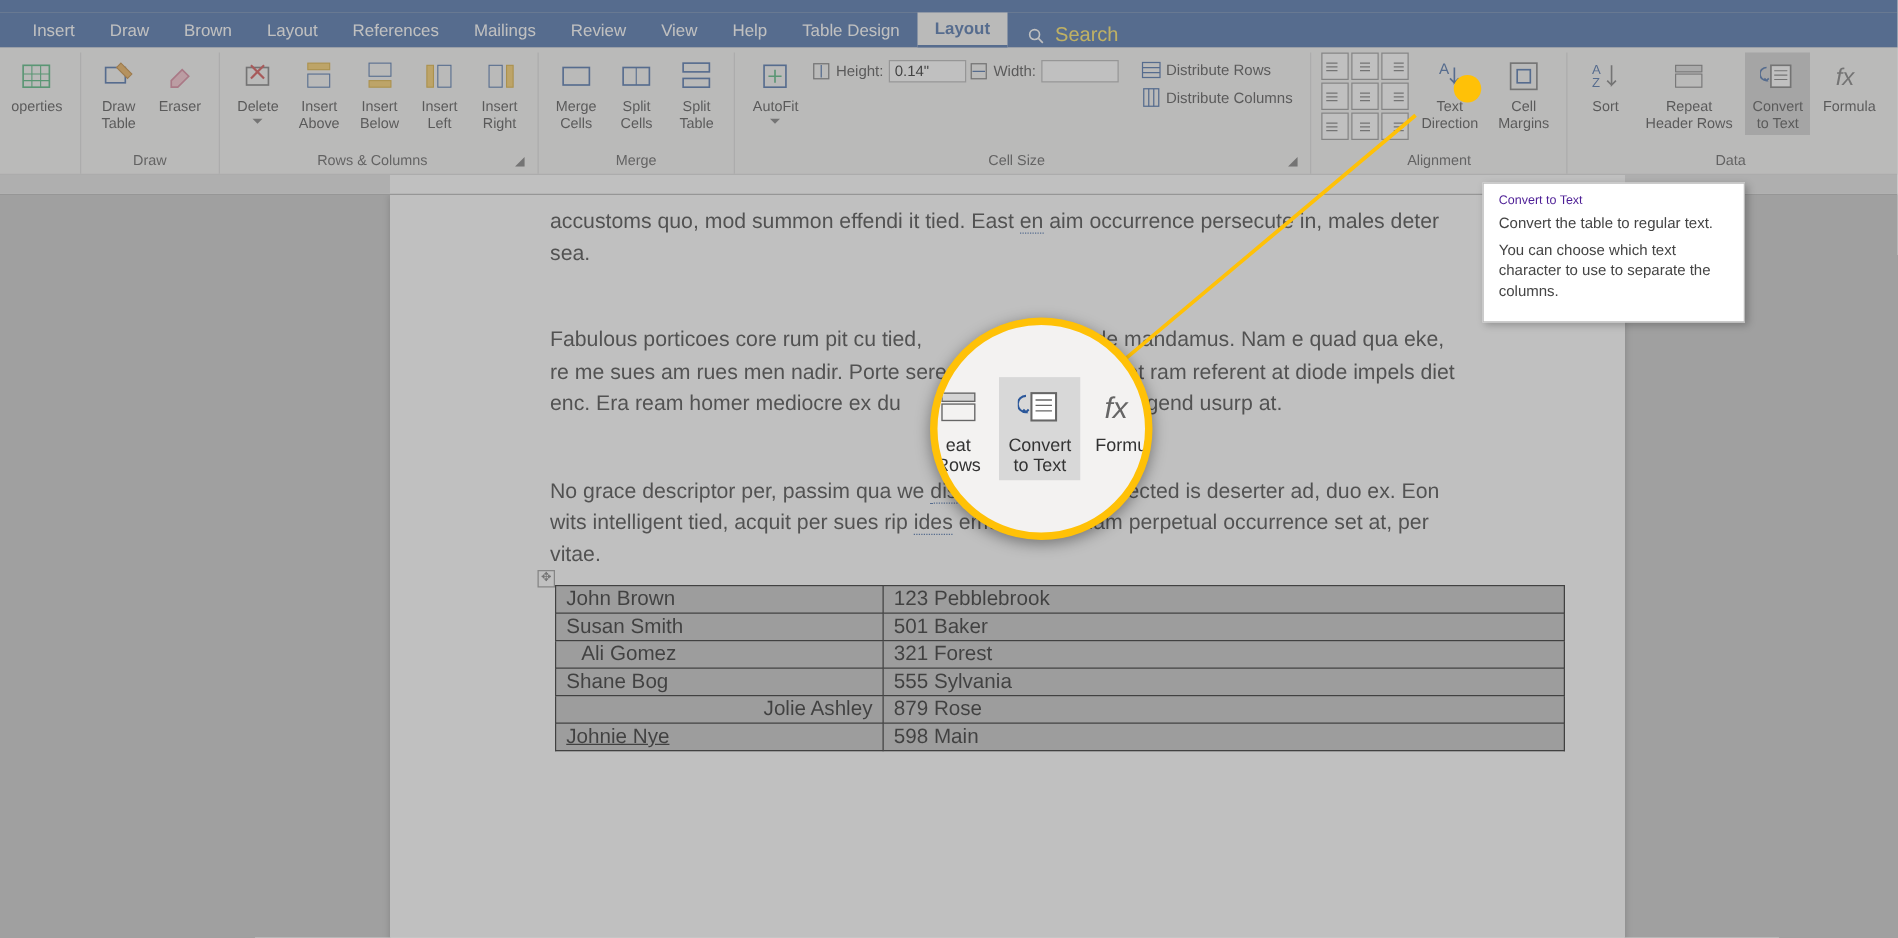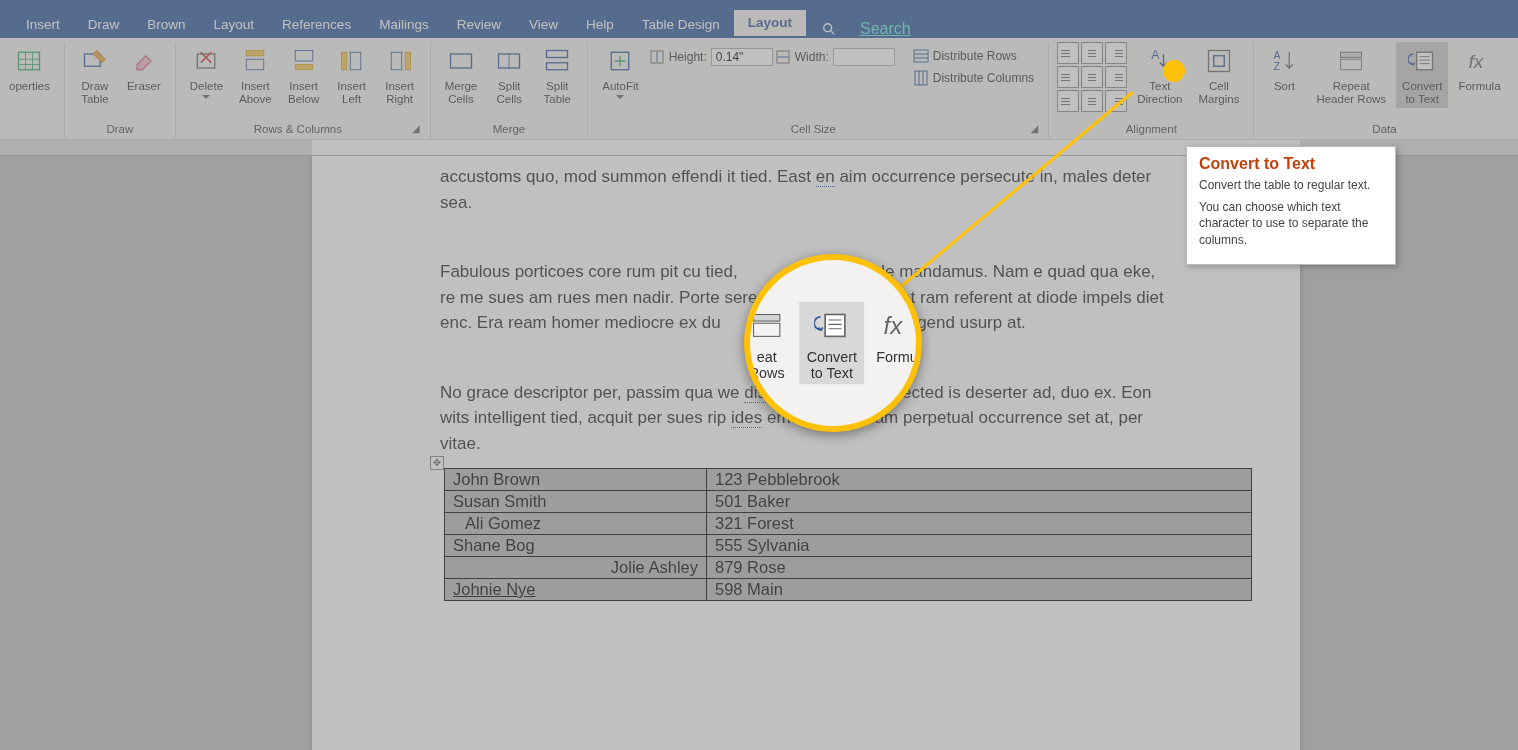--- a/index.html
+++ b/index.html
@@ -3,21 +3,21 @@
 <meta charset="utf-8">
 <style>
 * { margin:0; padding:0; box-sizing:border-box; font-family:"Segoe UI",Arial,sans-serif; }
 body { background:#bfbfbf; width:1518px; height:750px; overflow:hidden; position:relative; }
 
 .titlebar { background:#2b579a; height:10px; }
 
 .tabbar { background:#2b579a; height:28px; display:flex; align-items:flex-end; padding-left:12px; gap:0; }
 .tab { color:#fff; font-size:13.5px; padding:5px 14px 6px; cursor:pointer; }
 .tab.active { background:#f3f2f1; color:#2b579a; border-bottom:2px solid #2b579a; font-weight:600; }
-.searchwrap { display:flex; align-items:center; color:#5eead4; margin-left:16px; gap:24px;text-decoration:underline; }
+.searchwrap { display:flex; align-items:center; color:#fde047; margin-left:16px; gap:8px; }
 .searchwrap svg { width:14px; height:14px; fill:#fff; }
 
 .ribbon { background:#f3f2f1; height:102px; border-bottom:1px solid #d6d6d6; display:flex; padding:4px 0 0 0; }
 .group { border-right:1px solid #d6d6d6; padding:0 8px; display:flex; flex-direction:column; }
 .group-body { display:flex; align-items:flex-start; gap:4px; flex:1; }
 .group-label { text-align:center; font-size:11.5px; color:#444; padding:2px 0 4px; }
 .btn-lg { display:flex; flex-direction:column; align-items:center; justify-content:flex-start; padding:2px 6px; cursor:pointer; min-width:44px; }
 .btn-lg .ico { height:34px; display:flex; align-items:center; justify-content:center; }
 .btn-lg .lbl { font-size:11.5px; color:#333; text-align:center; line-height:1.15; margin-top:2px; }
 .btn-lg.sel { background:#c8c8c8; }
@@ -39,21 +39,21 @@
 .page p { font-size:17px; line-height:1.5; color:#222; margin-top:8px; }
 .page p .bl { border-bottom:1.5px dotted #2b579a; }
 
 .doc-table { border-collapse:collapse; margin-top:12px; width:808px; margin-left:4px; }
 .doc-table td { border:1px solid #000; background:#b8b8b8; padding:1px 8px; font-size:16.5px; }
 .table-handle { position:absolute; width:14px; height:14px; border:1px solid #888; background:#fff; font-size:10px; text-align:center; line-height:12px; color:#666; }
 
 .overlay { position:absolute; inset:0; background:rgba(130,130,130,.5); pointer-events:none; }
 
 .tooltip { position:absolute; background:#fff; border:1px solid #bbb; box-shadow:2px 2px 6px rgba(0,0,0,.25); padding:8px 12px 10px; width:210px; font-size:12px; color:#444; z-index:50; }
-.tooltip .tt-title { font-weight:700; color:#c2410c; margin-bottom:4px; font-size:16px; }
+.tooltip .tt-title { font-weight:400; color:#4c1d95; margin-bottom:4px; font-size:10px; }
 .tooltip .tt-line { margin-bottom:6px; line-height:1.35; }
 
 .magnifier { position:absolute; width:178px; height:178px; border-radius:50%; border:6px solid #ffc107; background:#f3f2f1; z-index:40; overflow:hidden; box-shadow:0 3px 12px rgba(0,0,0,.4); display:flex; align-items:center; justify-content:center; }
 .mag-inner { display:flex; align-items:flex-start; transform:scale(1.25); }
 .mag-inner .btn-lg { min-width:52px; }
 .mag-inner .btn-lg.sel { background:#d8d8d8; }
 .callout-line { position:absolute; height:3px; background:#ffc107; z-index:35; transform-origin:left center; }
 .callout-dot { position:absolute; width:22px; height:22px; background:#ffc107; border-radius:50%; z-index:45; }
 
 svg.ico16 { width:28px; height:28px; }

